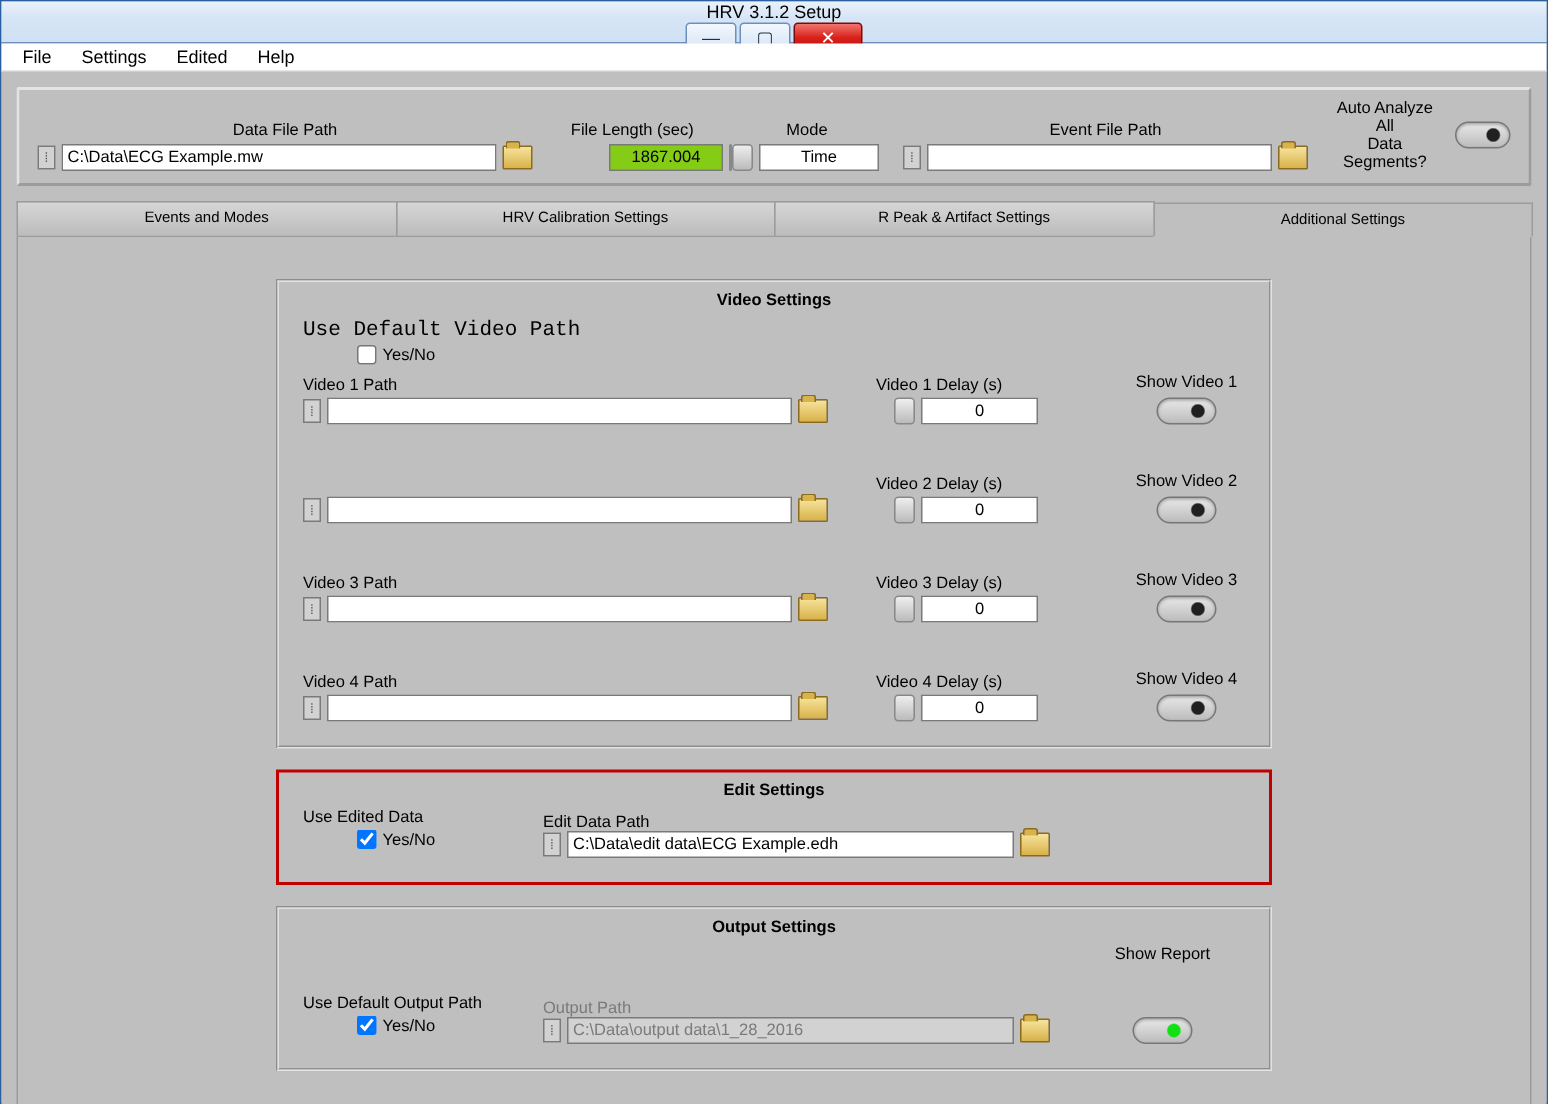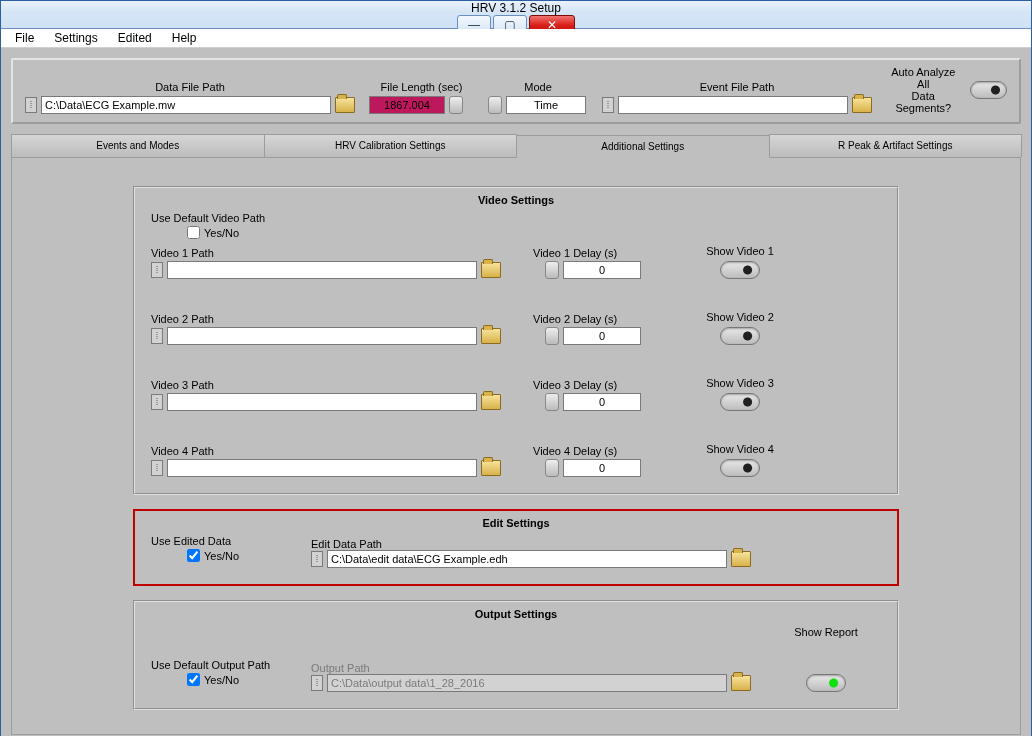--- a/index.html
+++ b/index.html
@@ -101,24 +101,25 @@
     background:#fff;
     border:1px solid #7a7a7a;
     font-size:11px;
     padding:1px 3px;
     font-family: Tahoma, Arial, sans-serif;
   }
   .path-input.disabled { background:#d2d2d2; color:#7a7a7a; }
   .num-input {
     width: 76px;
     height:18px;
-    background:#be185d;
+    background:#84cc16;
     border:1px solid #7a7a7a;
     text-align:center;
     font-size:11px;
+    margin-left:37px;
   }
   .mode-input {
     width: 80px;
     height:18px;
     background:#fff;
     border:1px solid #7a7a7a;
     text-align:center;
     font-size:11px;
   }
   .mini-input {
@@ -203,21 +204,21 @@
     background:#bfbfbf;
     border:1px solid #9c9c9c;
     border-top:none;
     padding: 28px 0 10px 0;
     position:relative;
   }
 
   
   .groupbox {
     margin: 0 auto 14px auto;
-    width: 766px;
+    width: 664px;
     border: 2px groove #e2e2e2;
     padding: 6px 16px 16px 16px;
     position:relative;
   }
   .groupbox.highlight {
     border: 2px solid #c10000;
   }
   .group-title {
     text-align:center;
     font-weight:bold;
@@ -341,31 +342,31 @@
           <span>Auto Analyze All</span><br>
           <span>Data Segments?</span>
         </div>
         <div class="toggle"></div>
       </div>
     </div>
 
     <div class="tabstrip">
       <div class="tab">Events and Modes</div>
       <div class="tab">HRV Calibration Settings</div>
+      <div class="tab">R Peak &amp; Artifact Settings</div>
       <div class="tab active">Additional Settings</div>
-      <div class="tab">R Peak &amp; Artifact Settings</div>
     </div>
 
     <div class="tab-body">
 
       <div class="groupbox">
         <div class="group-title">Video Settings</div>
 
         <div>
-          <div style="font-size:11px;">Use Default Video Path</div>
+          <div style="font-size:14px;font-family:Liberation Mono, monospace;">Use Default Video Path</div>
           <div class="checkbox-row">
             <input type="checkbox" style="">
             <span>Yes/No</span>
           </div>
         </div>
 
         <div class="video-grid">
 
           <div class="vcell">
             <span class="vlabel">Video 1 Path</span>
@@ -381,21 +382,20 @@
               <span class="spinner"></span>
               <input class="mini-input" value="0" style="">
             </div>
           </div>
           <div class="v-show">
             <span>Show Video 1</span>
             <div class="toggle"></div>
           </div>
 
           <div class="vcell">
-            <span class="vlabel">Video 2 Path</span>
             <div class="field-row">
               <span class="path-handle">⁞</span>
               <input class="path-input" value="" style="">
               <span class="folder-icon"></span>
             </div>
           </div>
           <div class="vcell">
             <span class="vlabel">Video 2 Delay (s)</span>
             <div class="field-row" style="justify-content:center;">
               <span class="spinner"></span>

